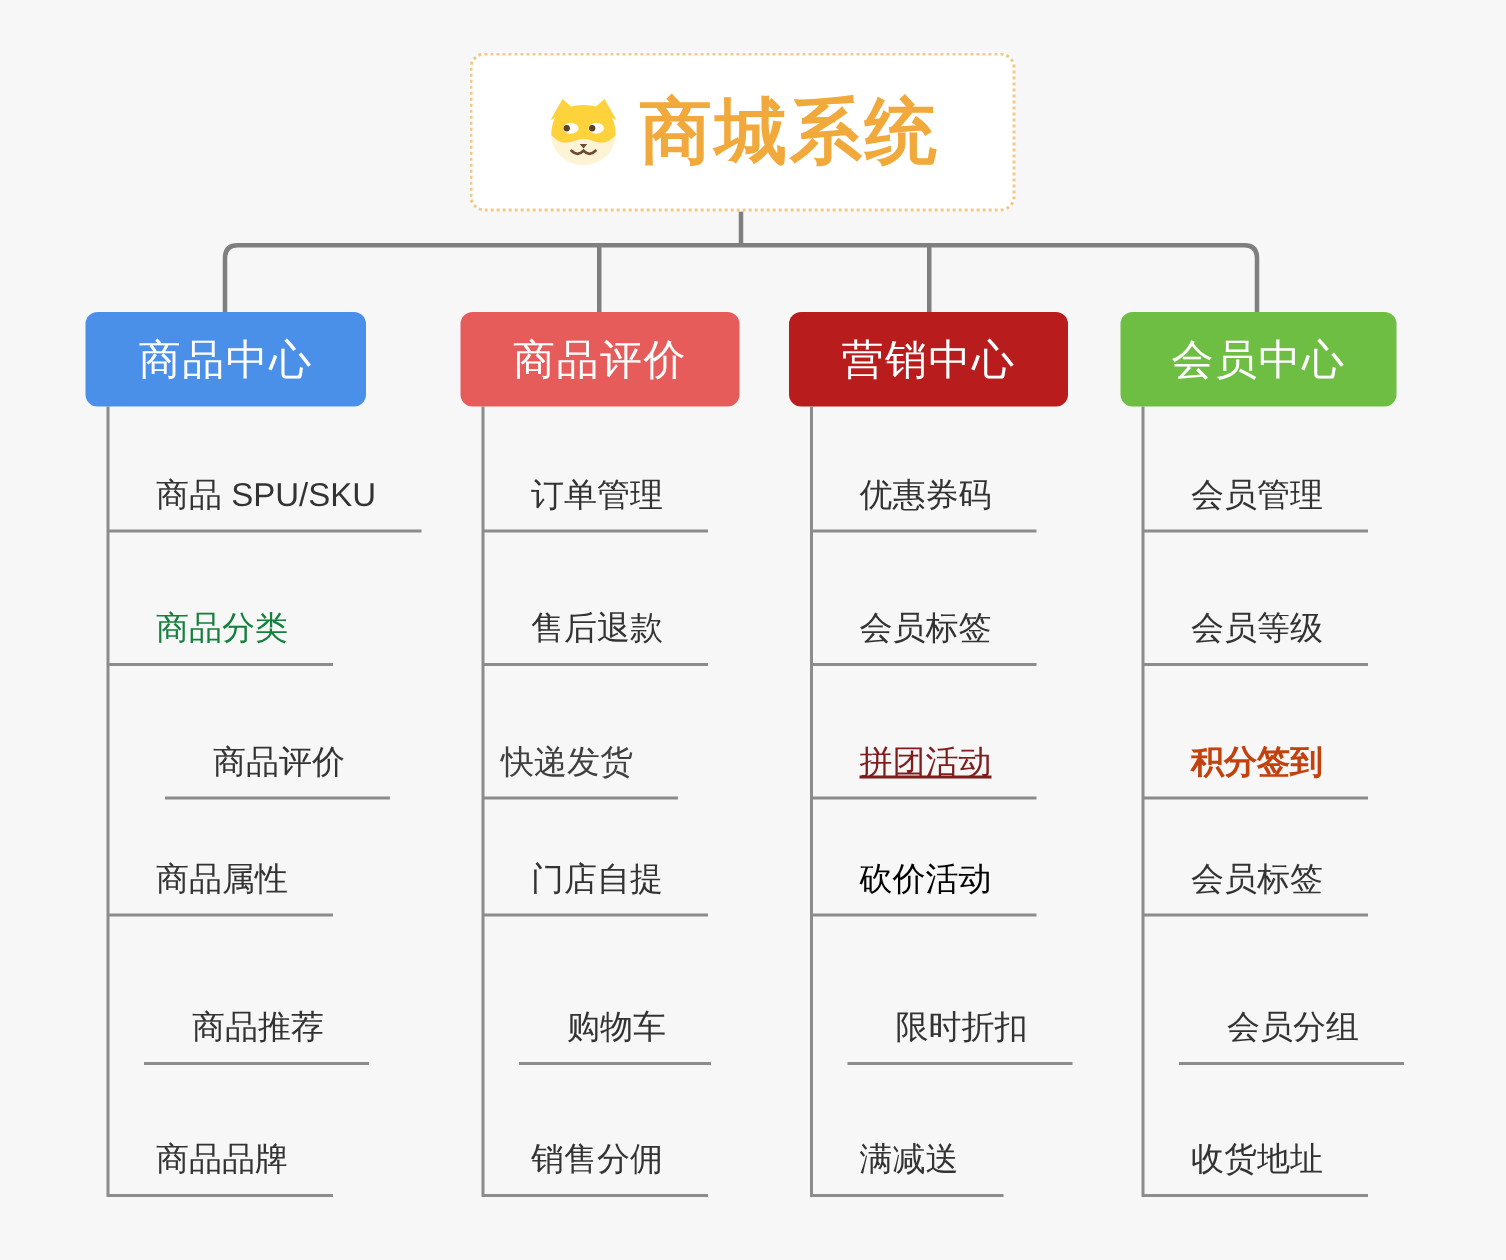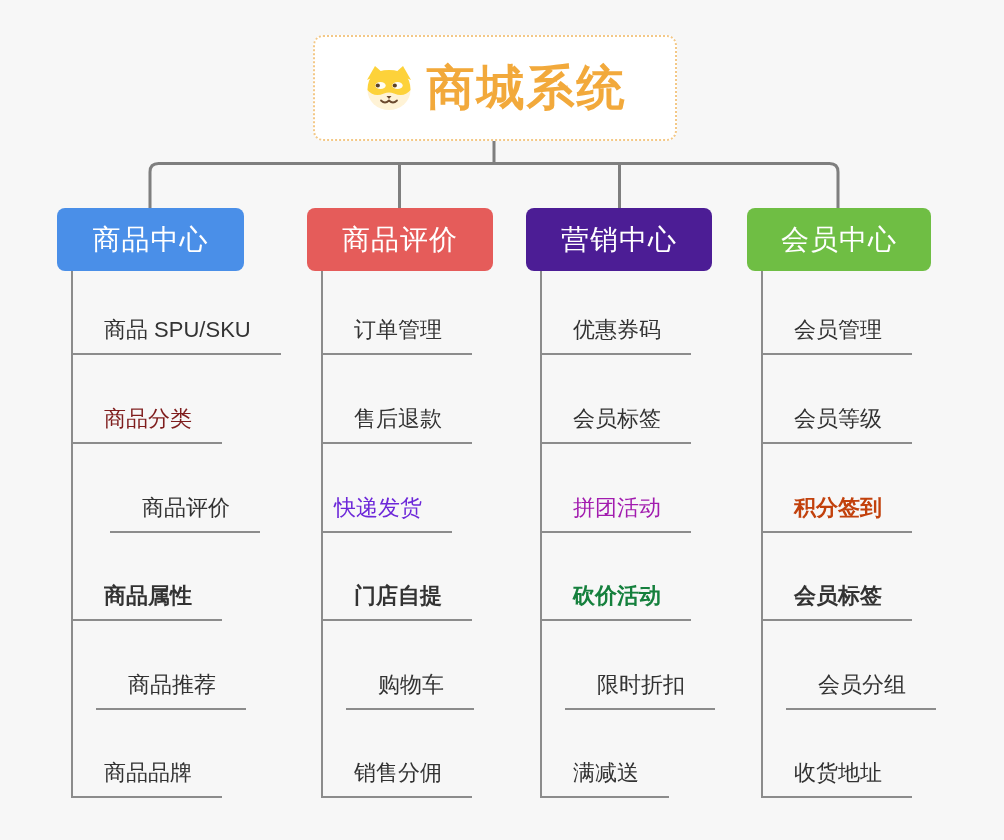--- a/index.html
+++ b/index.html
@@ -49,21 +49,21 @@
   .leaf {
     position:absolute; left:0;
     font-size:22px; line-height:30px; color:#333333;
     padding:0 30px 8px 32px;
     border-bottom:2px solid #8c8c8c;
     white-space:nowrap;
   }
   .leaf:nth-of-type(2) { top:44px; }
   .leaf:nth-of-type(3) { top:133px; }
   .leaf:nth-of-type(4) { top:222px; }
-  .leaf:nth-of-type(5) { top:310px;font-weight:bold; }
+  .leaf:nth-of-type(5) { top:300px; }
   .leaf:nth-of-type(6) { top:399px;margin-left:24px; }
   .leaf:nth-of-type(7) { top:487px; }
 </style>
 </head>
 <body style="background: rgb(247, 247, 247);">
 
 <div class="stage">
 
   <svg class="connectors" viewBox="0 0 1004 840" xmlns="http://www.w3.org/2000/svg">
     <path d="M494,141 L494,163.5" fill="none" stroke="#7f7f7f" stroke-width="3"></path>
@@ -87,53 +87,53 @@
     </svg>
     <span class="root-title" style="color: rgb(242, 169, 59);">商城系统</span>
   </div>
 
   <div class="branch-box b0" style="background: rgb(74, 143, 232);">
     <span>商品中心</span>
   </div>
   <div class="branch-box b1" style="background: rgb(229, 92, 90);">
     <span>商品评价</span>
   </div>
-  <div class="branch-box b2" style="background: #4c1d95;">
+  <div class="branch-box b2" style="background: #b91c1c;">
     <span>营销中心</span>
   </div>
   <div class="branch-box b3" style="background: rgb(111, 190, 68);">
     <span>会员中心</span>
   </div>
 
   <div class="branch-col c0">
     <div class="spine" style="background: rgb(140, 140, 140);"></div>
     <div class="leaf" style="border-bottom-color: rgb(140, 140, 140); color: rgb(51, 51, 51);">商品 SPU/SKU</div>
-    <div class="leaf" style="border-bottom-color: rgb(140, 140, 140); color: #7f1d1d;">商品分类</div>
+    <div class="leaf" style="border-bottom-color: rgb(140, 140, 140); color: #15803d;">商品分类</div>
     <div class="leaf" style="border-bottom-color: rgb(140, 140, 140); color: rgb(51, 51, 51); margin-left: 38px;">商品评价</div>
     <div class="leaf" style="border-bottom-color: rgb(140, 140, 140); color: rgb(51, 51, 51);">商品属性</div>
     <div class="leaf" style="border-bottom-color: rgb(140, 140, 140); color: rgb(51, 51, 51);">商品推荐</div>
     <div class="leaf" style="border-bottom-color: rgb(140, 140, 140); color: rgb(51, 51, 51);">商品品牌</div>
   </div>
 
   <div class="branch-col c1">
     <div class="spine" style="background: rgb(140, 140, 140);"></div>
     <div class="leaf" style="border-bottom-color: rgb(140, 140, 140); color: rgb(51, 51, 51);">订单管理</div>
     <div class="leaf" style="border-bottom-color: rgb(140, 140, 140); color: rgb(51, 51, 51);">售后退款</div>
-    <div class="leaf" style="border-bottom-color: rgb(140, 140, 140); color: #6d28d9; padding-left: 12px;">快递发货</div>
+    <div class="leaf" style="border-bottom-color: rgb(140, 140, 140); color: #404040; padding-left: 12px;">快递发货</div>
     <div class="leaf" style="border-bottom-color: rgb(140, 140, 140); color: rgb(51, 51, 51);">门店自提</div>
     <div class="leaf" style="border-bottom-color: rgb(140, 140, 140); color: rgb(51, 51, 51);">购物车</div>
     <div class="leaf" style="border-bottom-color: rgb(140, 140, 140); color: rgb(51, 51, 51);">销售分佣</div>
   </div>
 
   <div class="branch-col c2">
     <div class="spine" style="background: rgb(140, 140, 140);"></div>
     <div class="leaf" style="border-bottom-color: rgb(140, 140, 140); color: rgb(51, 51, 51);">优惠券码</div>
     <div class="leaf" style="border-bottom-color: rgb(140, 140, 140); color: rgb(51, 51, 51);">会员标签</div>
-    <div class="leaf" style="border-bottom-color: rgb(140, 140, 140); color: #a21caf;">拼团活动</div>
-    <div class="leaf" style="border-bottom-color: rgb(140, 140, 140); color: #15803d;">砍价活动</div>
+    <div class="leaf" style="border-bottom-color: rgb(140, 140, 140); color: #7f1d1d; text-decoration: underline;">拼团活动</div>
+    <div class="leaf" style="border-bottom-color: rgb(140, 140, 140); color: #000000;">砍价活动</div>
     <div class="leaf" style="border-bottom-color: rgb(140, 140, 140); color: rgb(51, 51, 51);">限时折扣</div>
     <div class="leaf" style="border-bottom-color: rgb(140, 140, 140); color: rgb(51, 51, 51);">满减送</div>
   </div>
 
   <div class="branch-col c3">
     <div class="spine" style="background: rgb(140, 140, 140);"></div>
     <div class="leaf" style="border-bottom-color: rgb(140, 140, 140); color: rgb(51, 51, 51);">会员管理</div>
     <div class="leaf" style="border-bottom-color: rgb(140, 140, 140); color: rgb(51, 51, 51);">会员等级</div>
     <div class="leaf" style="border-bottom-color: rgb(140, 140, 140); color: #c2410c; font-weight: bold;">积分签到</div>
     <div class="leaf" style="border-bottom-color: rgb(140, 140, 140); color: rgb(51, 51, 51);">会员标签</div>

